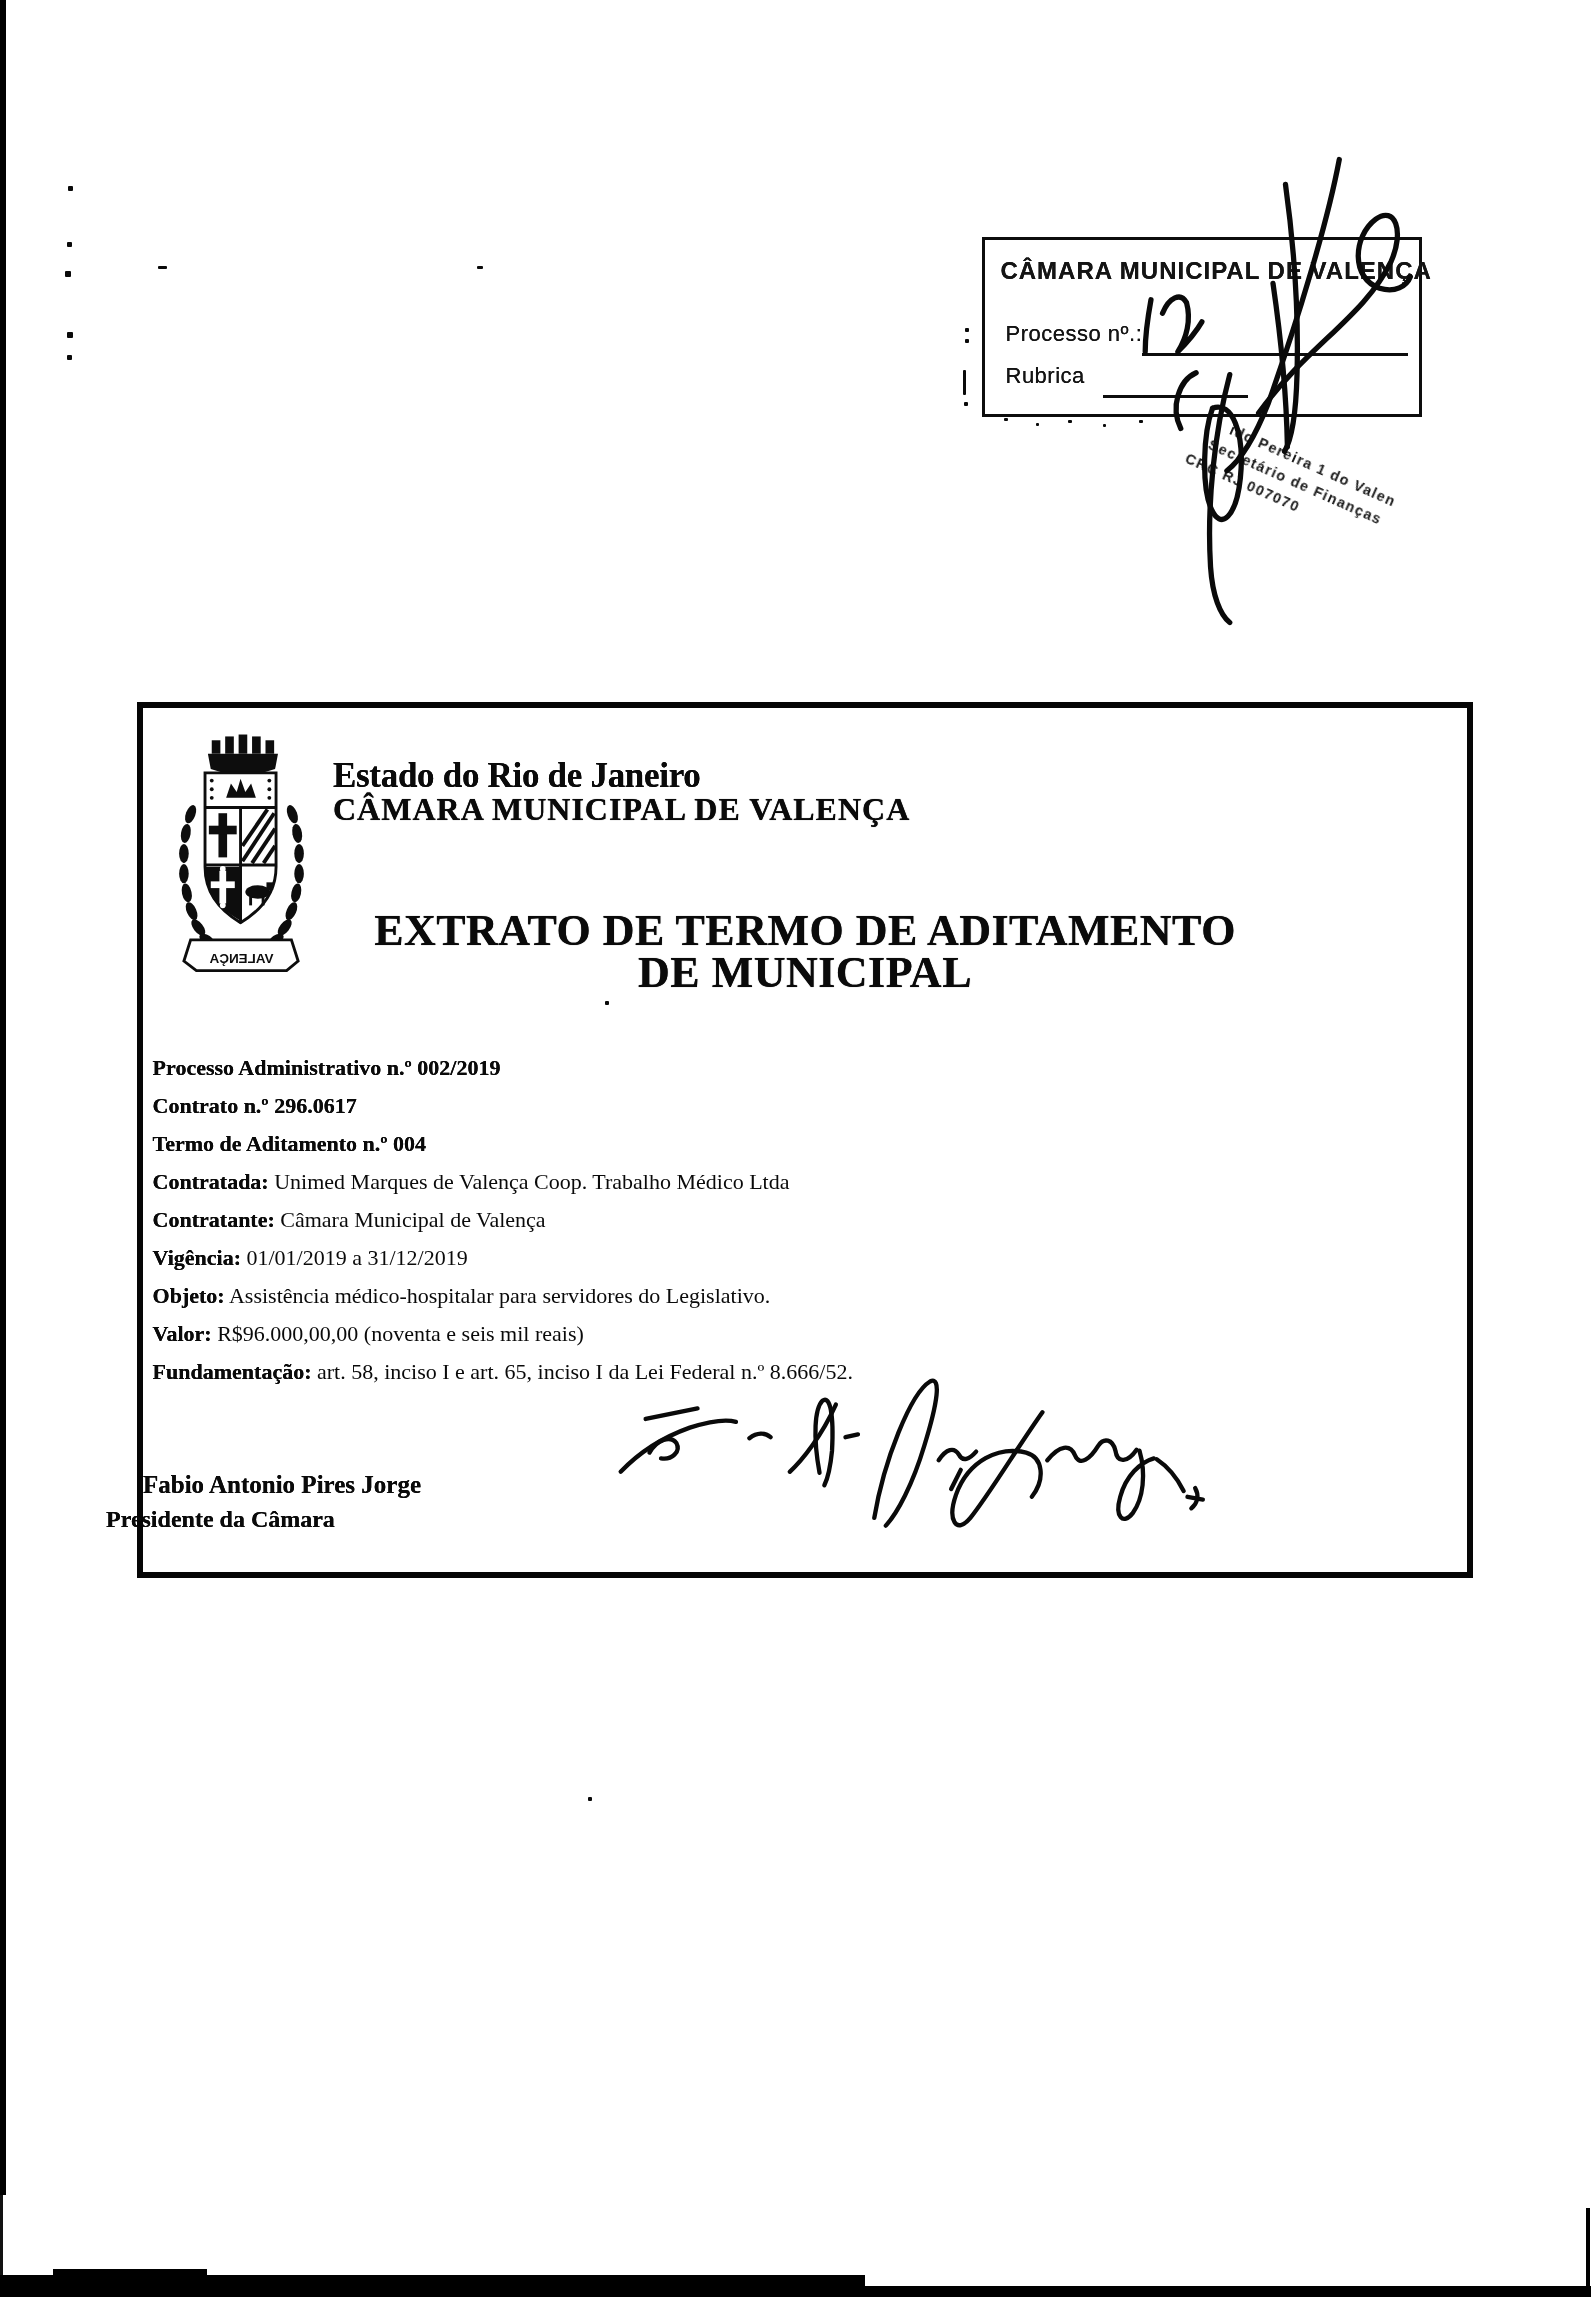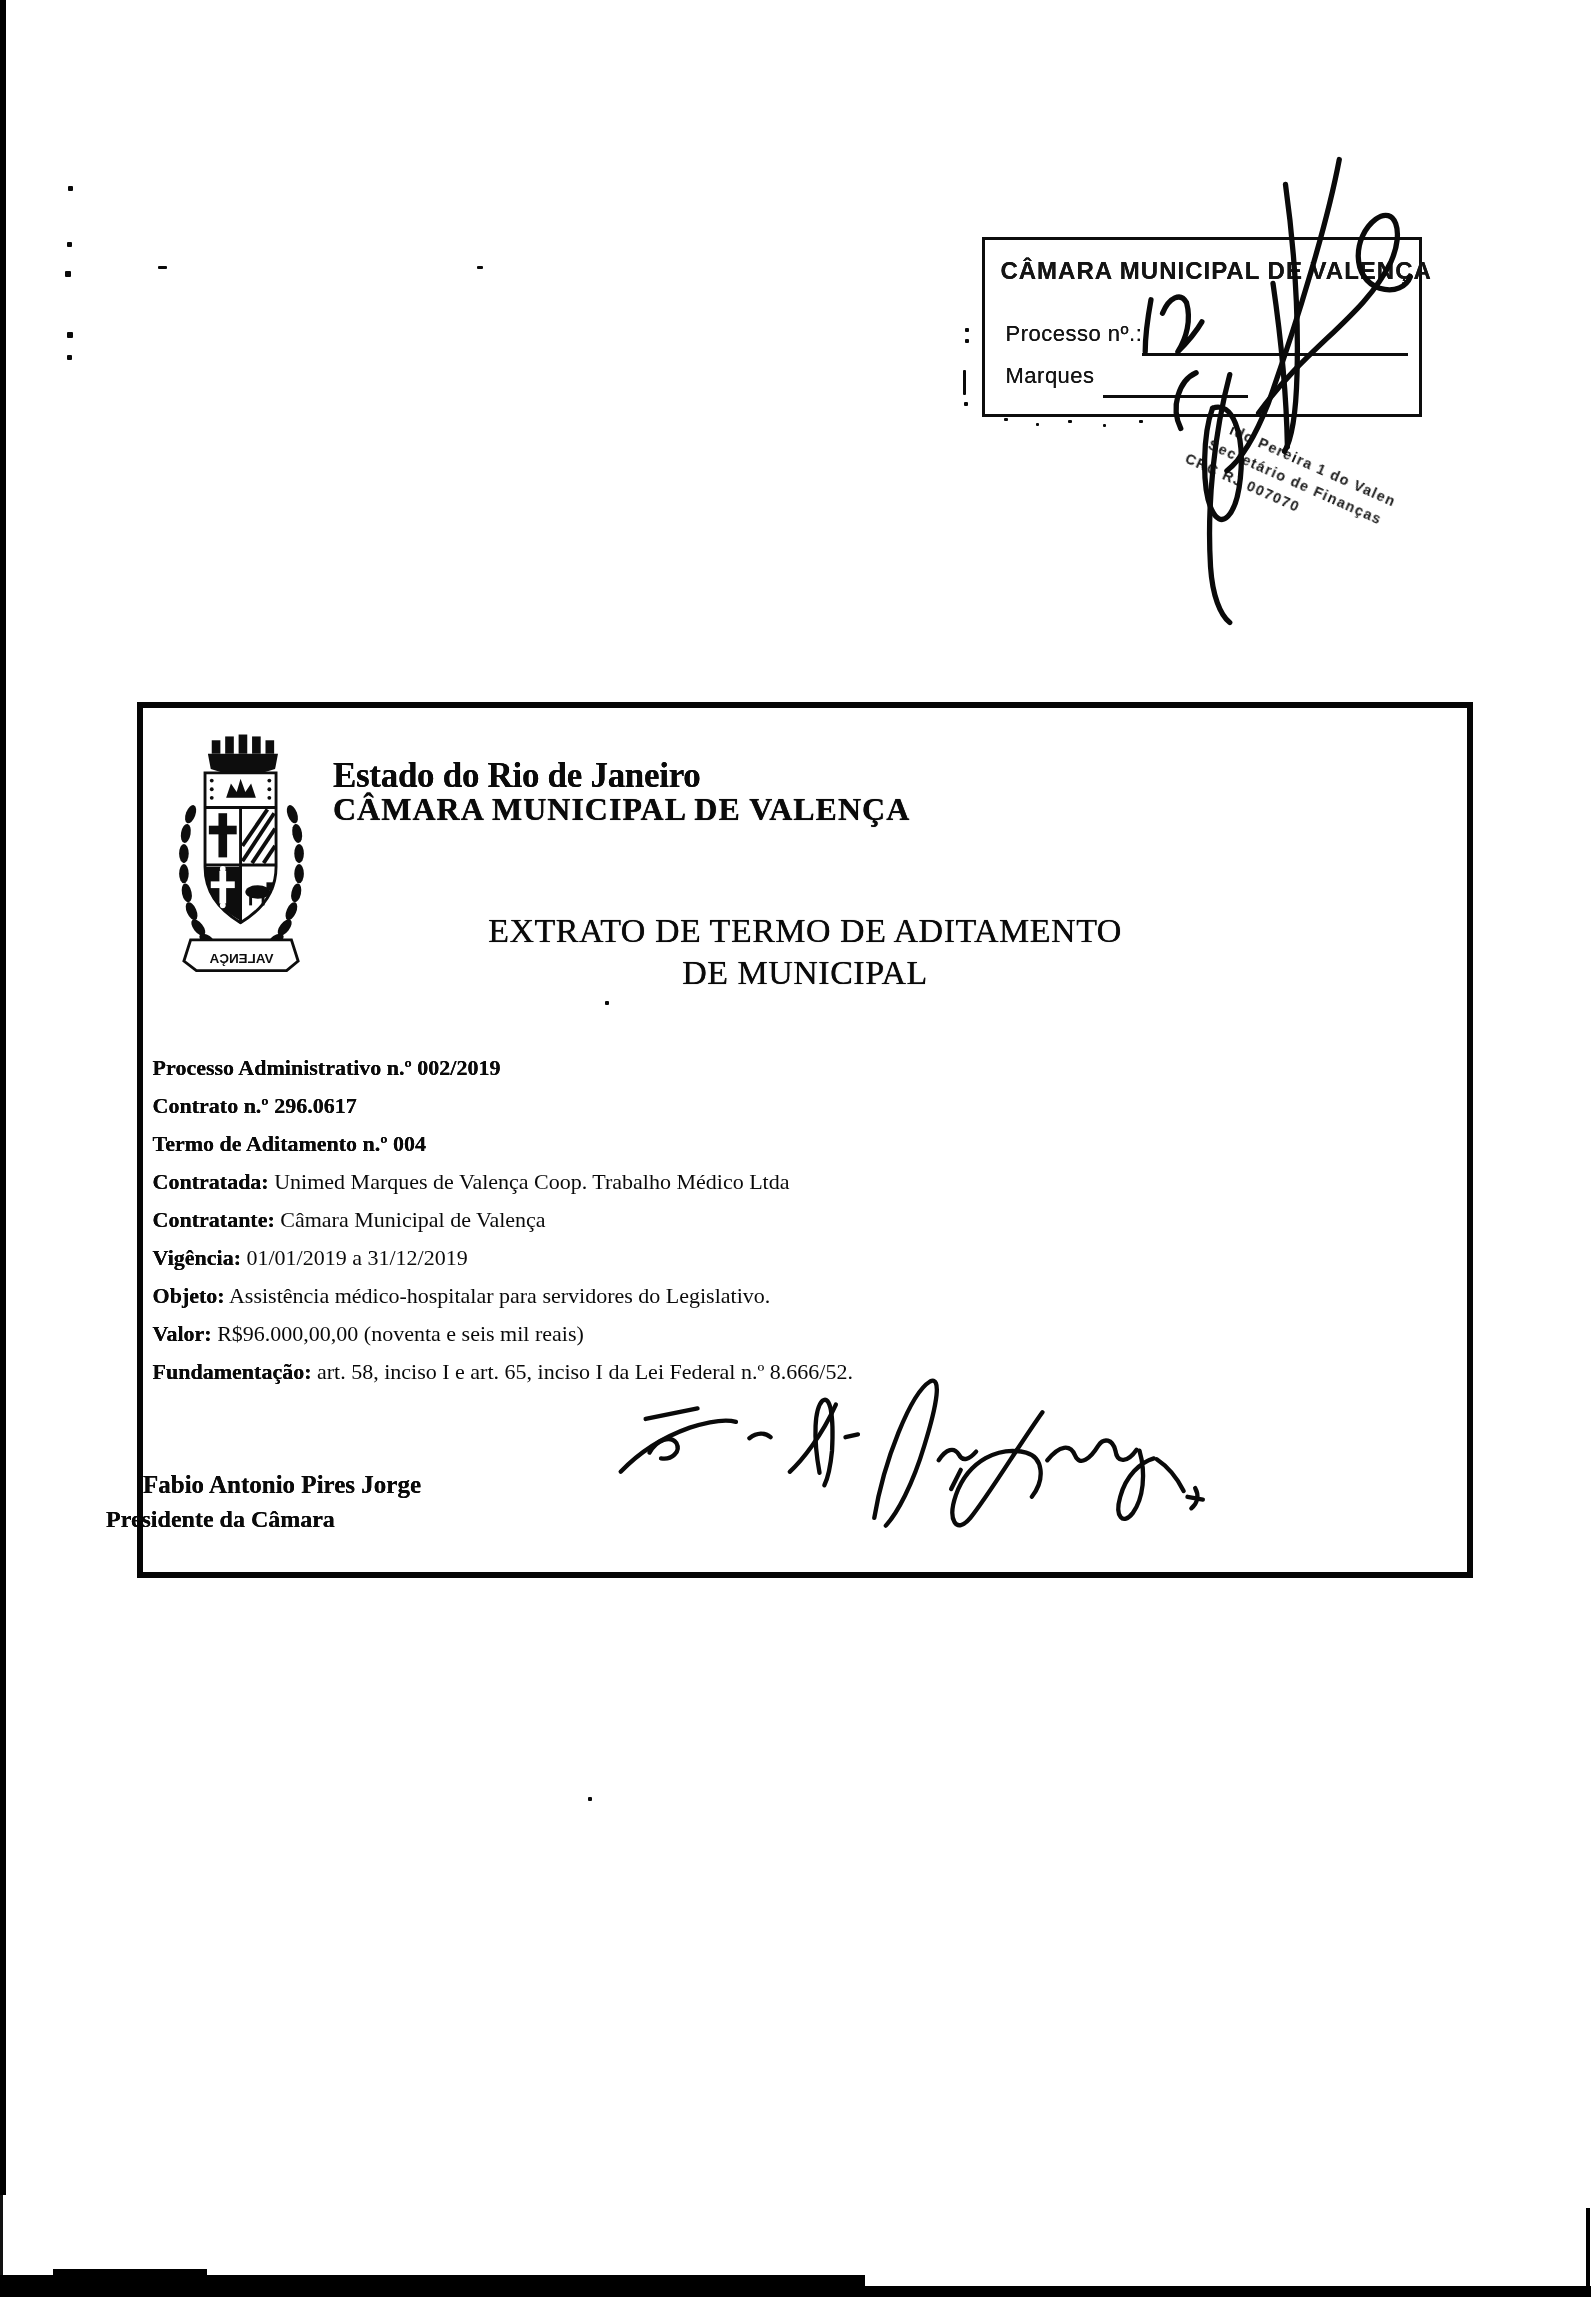--- a/index.html
+++ b/index.html
@@ -27,21 +27,21 @@
              color:#1b1b1b;letter-spacing:1.4px;line-height:22px;filter:blur(0.4px);white-space:nowrap;}
   .sec-stamp div:nth-child(2){margin-left:-13.4px;}
   .sec-stamp div:nth-child(3){margin-left:-29px;}
   
   .docbox{left:137px;top:702px;width:1324px;height:864px;border:6.7px solid #050505;}
   .hdr1{position:absolute;left:190px;top:48px;font-size:35px;font-weight:700;
         letter-spacing:-0.3px;text-shadow:0 0 0.6px #000;white-space:nowrap;}
   .hdr2{position:absolute;left:190px;top:83px;font-size:32px;font-weight:700;
         letter-spacing:1px;text-shadow:0 0 0.7px #000;white-space:nowrap;}
   .doc-title{position:absolute;left:0;top:202px;width:100%;text-align:center;
-             font-size:34px;font-weight:400;line-height:42px;letter-spacing:0.5px;
+             font-size:44px;font-weight:700;line-height:42px;letter-spacing:0.5px;
              text-shadow:0 0 0.7px #000;}
   .body-block{position:absolute;left:9.6px;top:341px;width:1297px;font-size:22px;
               line-height:38px;white-space:nowrap;}
   .body-block .lbl{font-weight:700;text-shadow:0 0 0.5px #000;}
   .body-block p{margin:0;}
   .signame{position:absolute;left:0;top:763px;width:100%;text-align:left;
            font-weight:700;text-shadow:0 0 0.5px #000;}
   .signame .nm{font-size:25px;}
   .signame .rl{font-size:24px;margin-top:6.7px;transform:translateX(-37px);}
   .ink{left:0;top:0;width:1592px;height:2298px;pointer-events:none;}
@@ -77,21 +77,21 @@
 
   <i class="speck" style="left:965px;top:328px;width:3.8px;height:3.8px"></i>
   <i class="speck" style="left:965px;top:339px;width:3.8px;height:3.8px"></i>
   <i class="speck" style="left:963px;top:370px;width:2.9px;height:25px"></i>
   <i class="speck" style="left:964px;top:402px;width:3.8px;height:3.8px"></i>
 
   <div class="abs stamp">
     <div class="stamp-title">CÂMARA MUNICIPAL DE VALENÇA</div>
     <div class="stamp-label" style="left:12.5px;top:81px">Processo nº.:</div>
     <div class="stamp-line" style="left:157px;top:113px;width:266px"></div>
-    <div class="stamp-label" style="left:12.5px;top:123px">Marques</div>
+    <div class="stamp-label" style="left:12.5px;top:123px">Rubrica</div>
     <div class="stamp-line" style="left:118px;top:155px;width:145px"></div>
   </div>
 
   <div class="abs sec-stamp">
     <div>ido Pereira 1 do Valen</div>
     <div>Secretário de Finanças</div>
     <div>CRC RJ 007070</div>
   </div>
 
   <div class="abs docbox">

